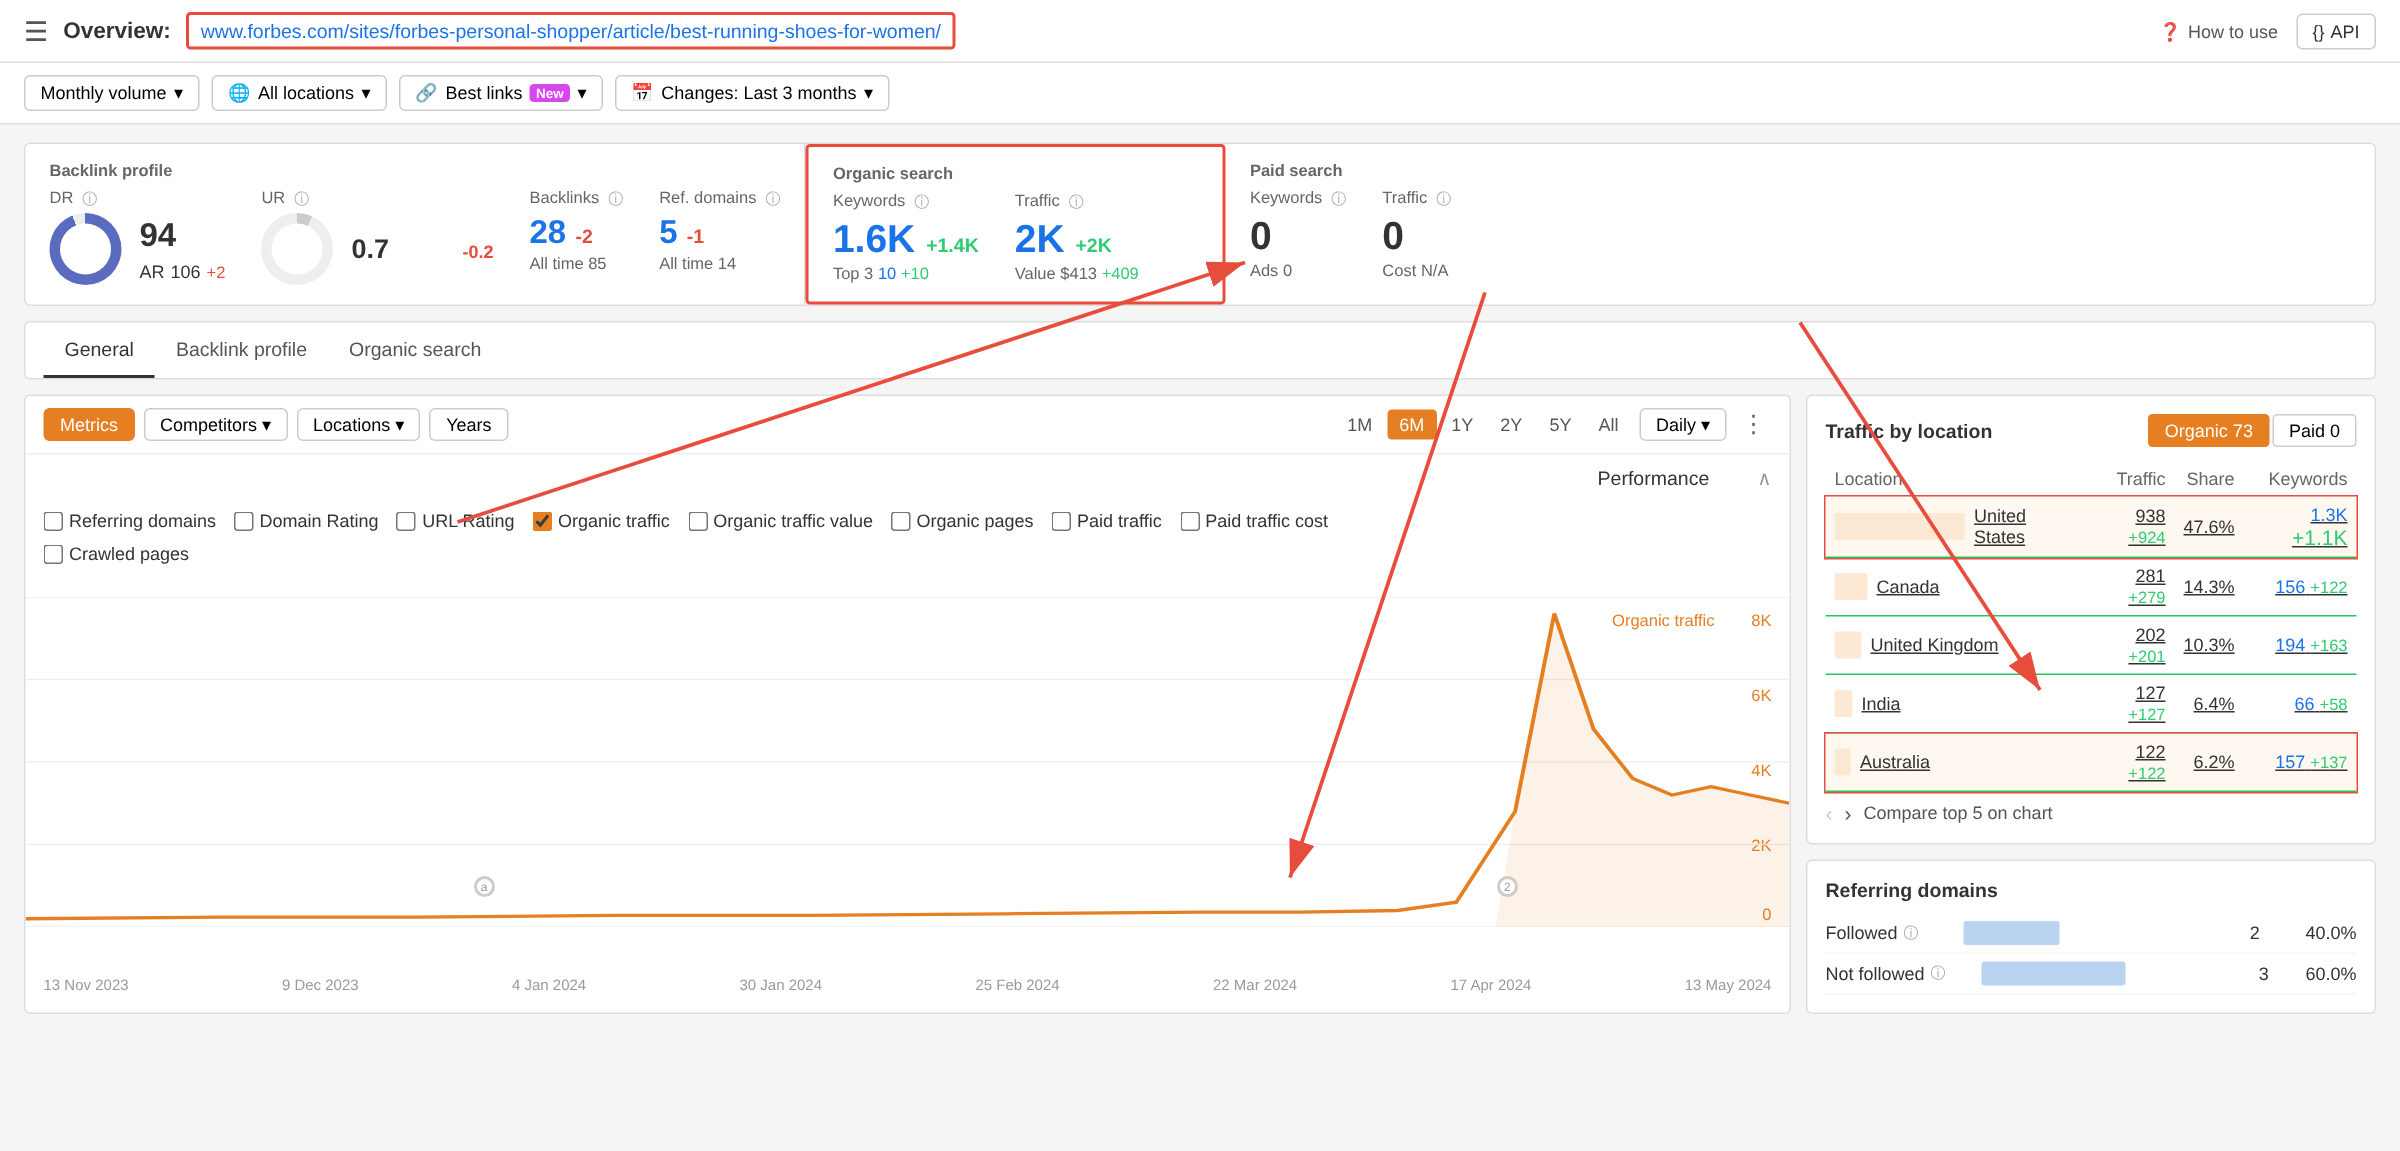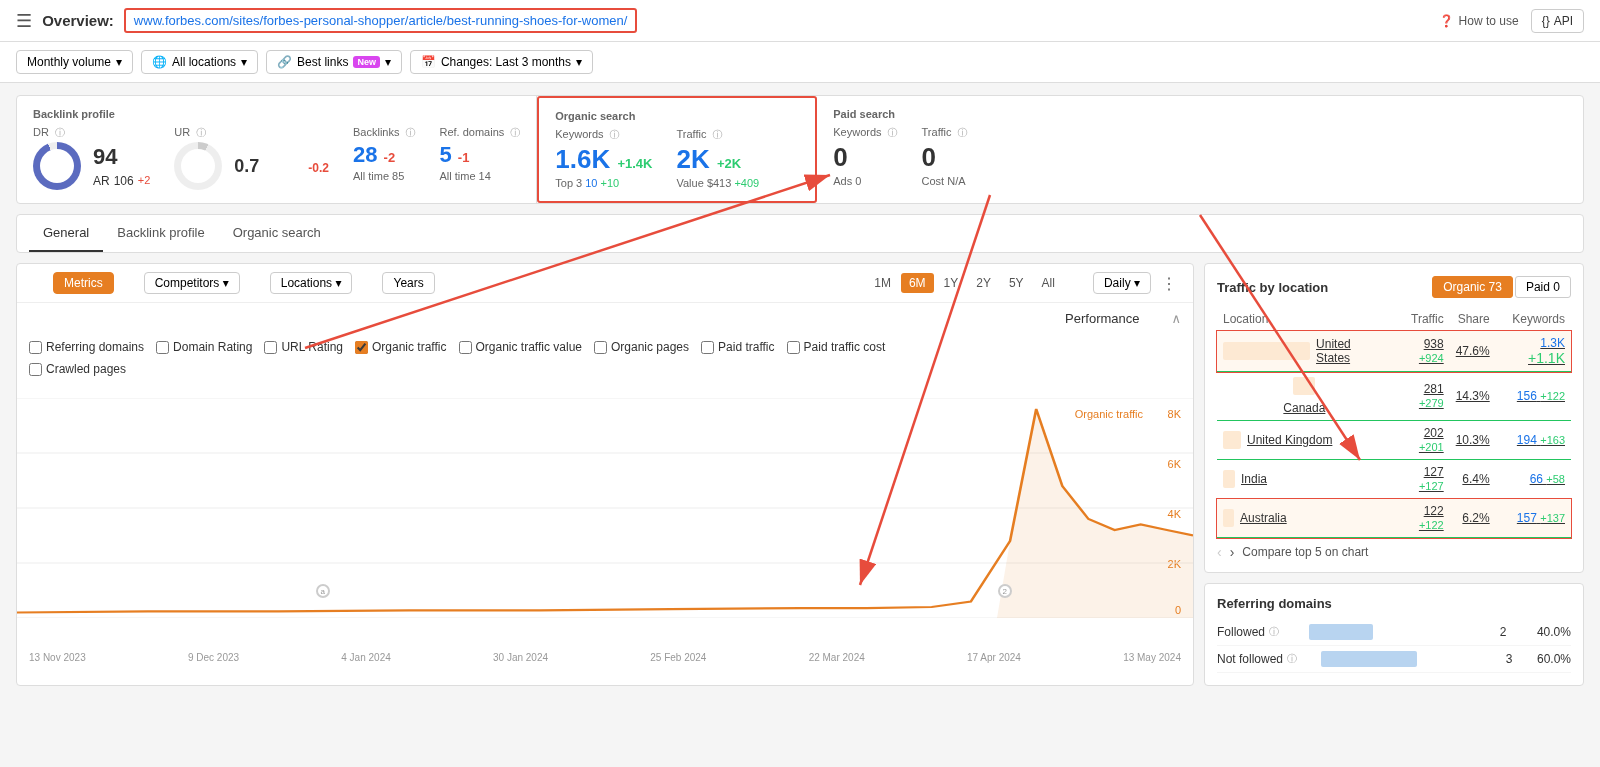--- a/index.html
+++ b/index.html
@@ -86,21 +86,21 @@
     .metrics-section:last-child { border-right: none; }
     .metrics-section-title { font-size: 11px; color: #666; font-weight: bold; margin-bottom: 6px; }
     .metrics-group { display: flex; gap: 24px; align-items: flex-start; }
     .metric-item { display: flex; flex-direction: column; }
     .metric-label { font-size: 11px; color: #666; margin-bottom: 2px; display: flex; align-items: flex-start; gap: 6px; }
     .metric-value { font-size: 22px; font-weight: bold; color: #333; }
     .metric-value.blue { color: #1a73e8; }
     .metric-sub { font-size: 11px; color: #666; margin-top: 2px; }
     .change-pos { color: #2ecc71; font-size: 11px; }
     .change-neg { color: #e74c3c; font-size: 11px; }
-    .ar-row { display: flex; align-items: flex-start; gap: 4px; font-size: 12px; margin-top: 4px; }
+    .ar-row { display: flex; align-items: flex-end; gap: 4px; font-size: 12px; margin-top: 4px; }
     .info-icon { color: #aaa; font-size: 10px; cursor: pointer; }
     .organic-search-box { border: 2px solid #e74c3c; border-radius: 3px; }
 
     
     .dr-container { display: flex; align-items: center; gap: 12px; }
     .dr-circle {
       width: 48px; height: 48px; border-radius: 50%;
       background: conic-gradient(#5b6bbf 0% 94%, #eee 94% 100%);
       display: flex; align-items: center; justify-content: center;
       position: relative;
@@ -156,21 +156,20 @@
       gap: 6px;
       border-bottom: 1px solid #eee;
     }
     .chart-btn {
       border: 1px solid #ccc;
       border-radius: 4px;
       padding: 3px 10px;
       background: #fff;
       cursor: pointer;
       font-size: 12px;
-      margin-left: 24px;
     }
     .chart-btn.orange { background: #e67e22; color: #fff; border-color: #e67e22; }
     .chart-btn-group { display: flex; gap: 2px; margin-left: auto; }
     .chart-period-btn {
       padding: 3px 8px;
       font-size: 12px;
       cursor: pointer;
       border: none;
       background: none;
       color: #555;
@@ -672,21 +671,21 @@
       <span style="color:#2ecc71;font-size:11px;"> +924</span>
     </td>
     <td class="right">47.6%</td>
     <td class="right">
       <span style="color:#1a73e8;">1.3K</span>
       <span style="color:#2ecc71;font-size:14px;"> +1.1K</span>
     </td>
   </tr>
               <tr>
     <td>
-      <div style="display:flex;align-items:center;gap:6px;flex-direction:column;">
+      <div style="display:flex;align-items:center;gap:6px;">
         <div class="location-bar" style="width:22px;"></div>
         <span class="location-name">Canada</span>
       </div>
     </td>
     <td class="right">
       <span style="font-weight:500;">281</span>
       <span style="color:#2ecc71;font-size:11px;"> +279</span>
     </td>
     <td class="right">14.3%</td>
     <td class="right">

